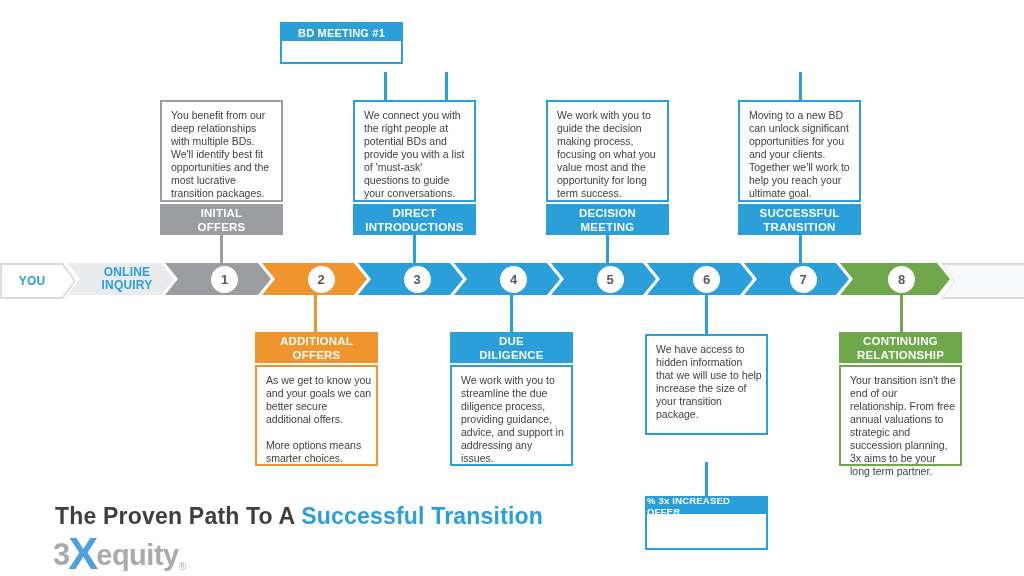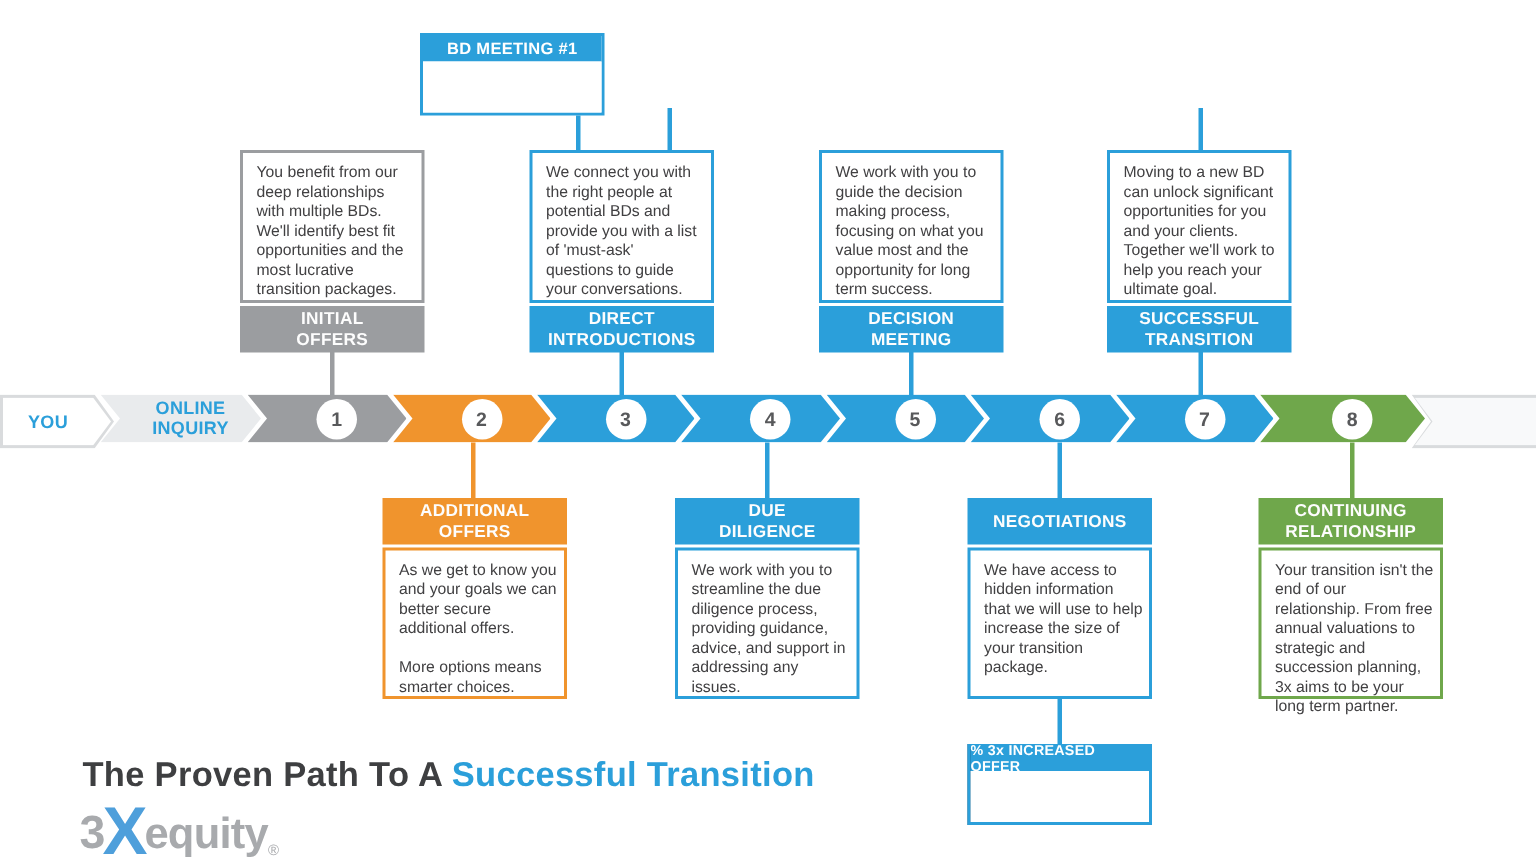--- a/index.html
+++ b/index.html
@@ -8,21 +8,21 @@
     font-family:"Liberation Sans",sans-serif;-webkit-font-smoothing:antialiased;
   }
   
   .vline{position:absolute;width:3px;z-index:1;}
   .vline.blue{background:#2B9FDA;}
   .vline.gray{background:#9B9DA0;}
   .vline.orange{background:#F0942D;}
   .vline.green{background:#6FA74B;}
 
   
-  .topbox{position:absolute;top:22px;height:55px;border:2px solid #2B9FDA;box-sizing:border-box;
+  .topbox{position:absolute;top:22px;height:42px;border:2px solid #2B9FDA;box-sizing:border-box;
           background:#fff;z-index:2;display:flex;flex-direction:column;}
   .topbox-h{background:#2B9FDA;color:#fff;font-weight:bold;font-size:11px;height:17px;
             display:flex;align-items:center;justify-content:center;letter-spacing:.2px;}
   .topbox-b{flex:1;background:#fff;color:#414042;font-size:10.5px;line-height:13px;
             padding:4px 6px 0 10px;}
 
   
   .stage-above{position:absolute;top:100px;width:123px;z-index:2;}
   .sa-body{box-sizing:border-box;height:102px;background:#fff;border:2px solid #2B9FDA;
            color:#414042;font-size:10.5px;line-height:13px;padding:7px 4px 0 9px;}
@@ -179,21 +179,20 @@
     </div>
   </div>
   <div class="stage-below" style="left:450px;">
     <div class="bar">DUE
 DILIGENCE</div>
     <div class="sb-body">
       <p>We work with you to streamline the due diligence process, providing guidance, advice, and support in addressing any issues.</p>
     </div>
   </div>
   <div class="stage-below" style="left:645px;">
-    <div class="bar">NEGOTIATIONS</div>
     <div class="sb-body">
       <p>We have access to hidden information that we will use to help increase the size of your transition package.</p>
     </div>
   </div>
   <div class="stage-below green" style="left:839px;">
     <div class="bar">CONTINUING
 RELATIONSHIP</div>
     <div class="sb-body">
       <p>Your transition isn't the end of our relationship. From free annual valuations to strategic and succession planning, 3x aims to be your long term partner.</p>
     </div>

